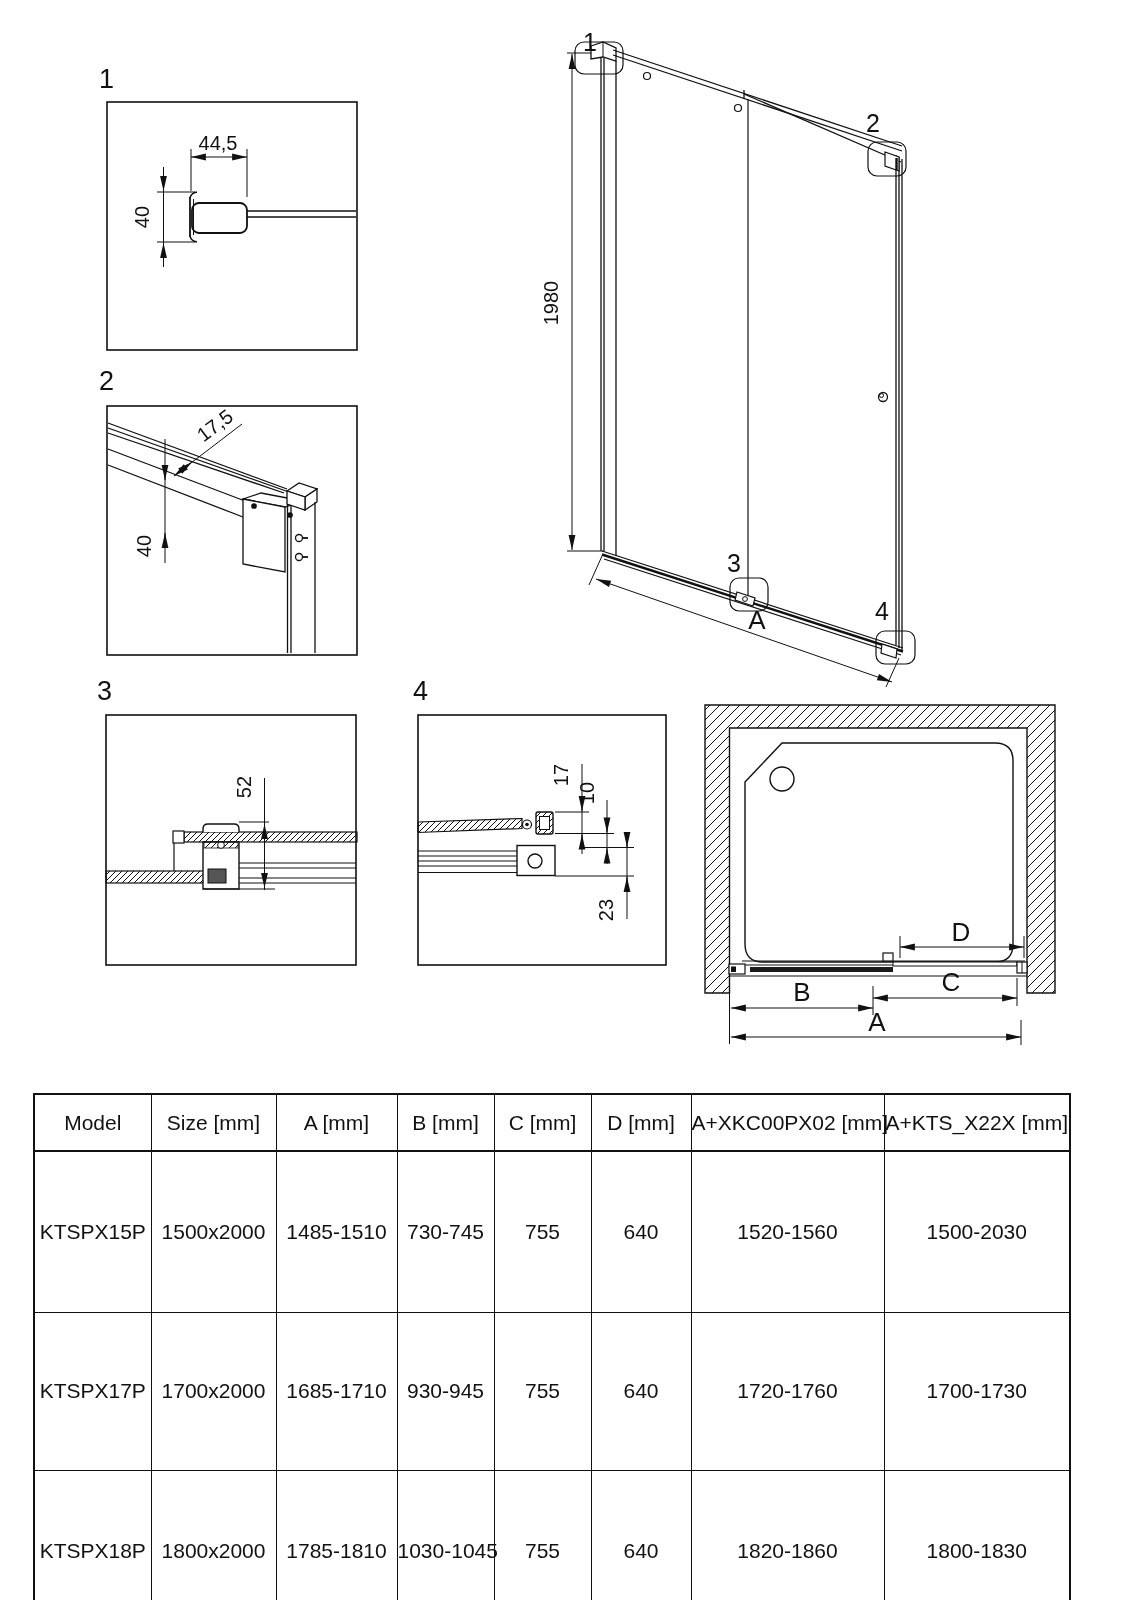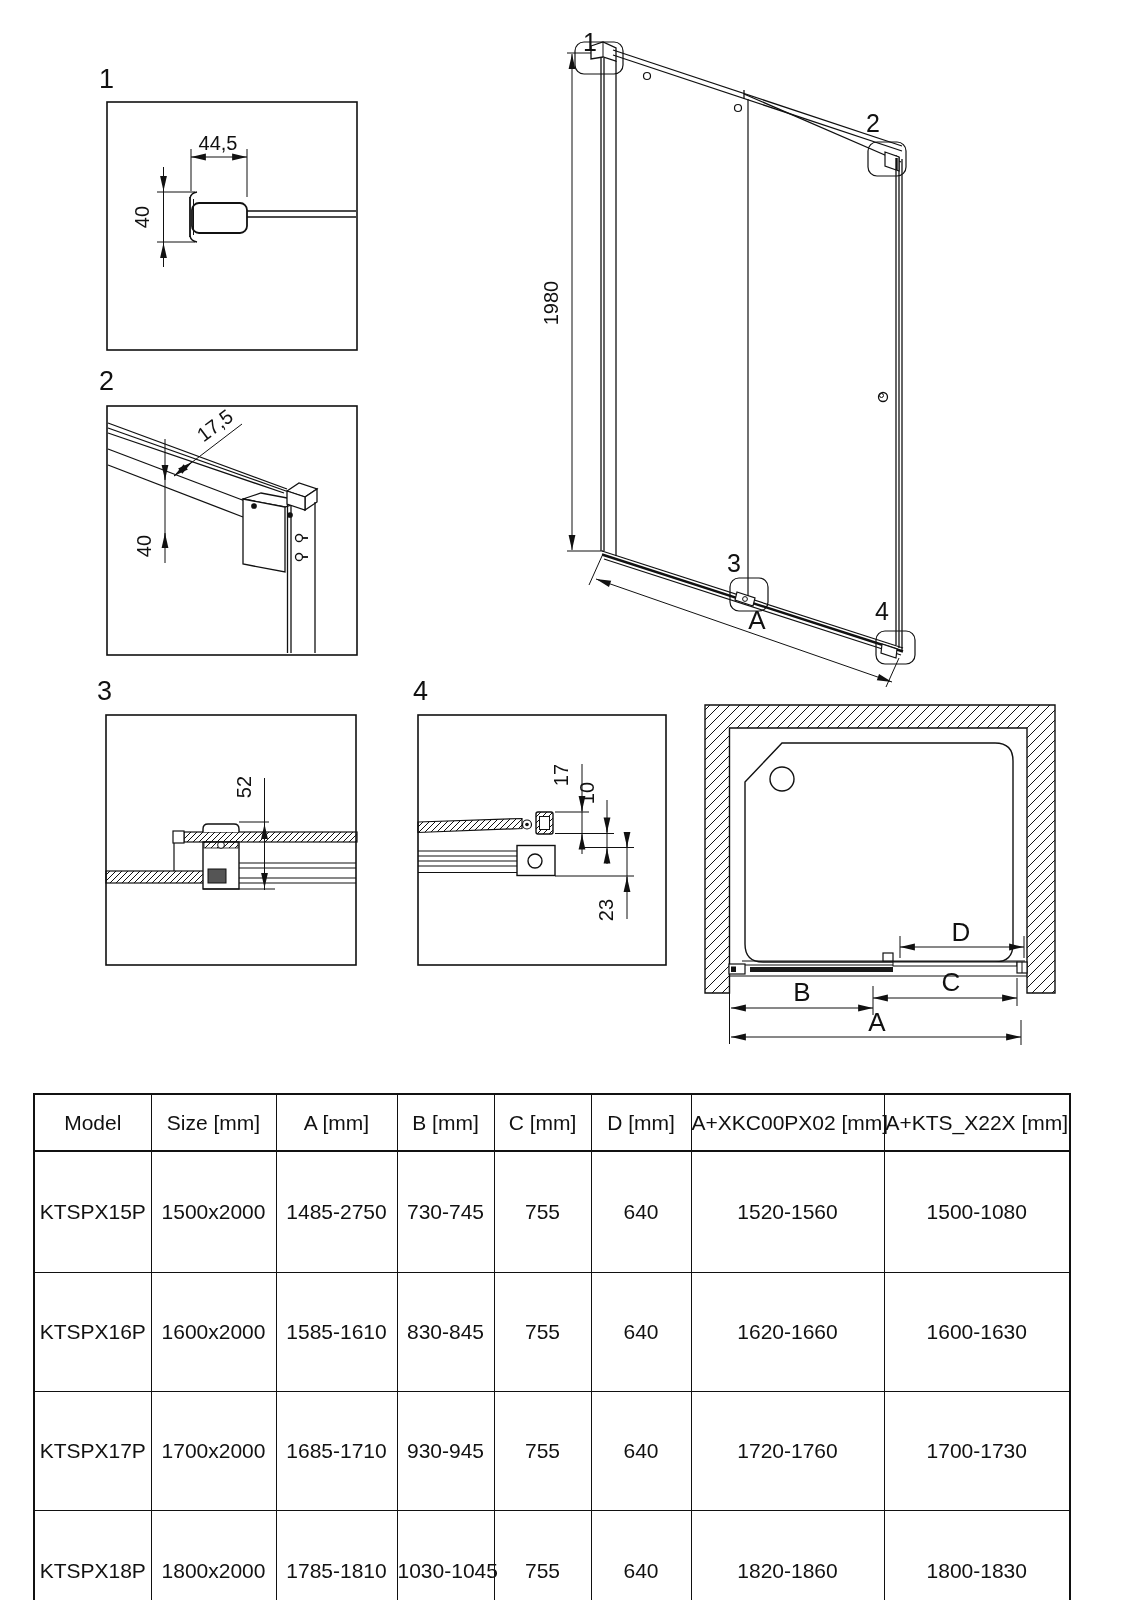--- a/index.html
+++ b/index.html
@@ -347,36 +347,26 @@
           <th>C [mm]</th>
           <th>D [mm]</th>
           <th>A+XKC00PX02 [mm]</th>
           <th>A+KTS_X22X [mm]</th>
         </tr>
       </thead>
     <tbody>
         <tr>
           <td>KTSPX15P</td>
           <td>1500x2000</td>
-          <td>1485-2750</td>
+          <td>1485-1510</td>
           <td>730-745</td>
           <td>755</td>
           <td>640</td>
           <td>1520-1560</td>
-          <td>1500-1080</td>
-        </tr>
-        <tr>
-          <td>KTSPX16P</td>
-          <td>1600x2000</td>
-          <td>1585-1610</td>
-          <td>830-845</td>
-          <td>755</td>
-          <td>640</td>
-          <td>1620-1660</td>
-          <td>1600-1630</td>
+          <td>1500-2030</td>
         </tr>
         <tr>
           <td>KTSPX17P</td>
           <td>1700x2000</td>
           <td>1685-1710</td>
           <td>930-945</td>
           <td>755</td>
           <td>640</td>
           <td>1720-1760</td>
           <td>1700-1730</td>

